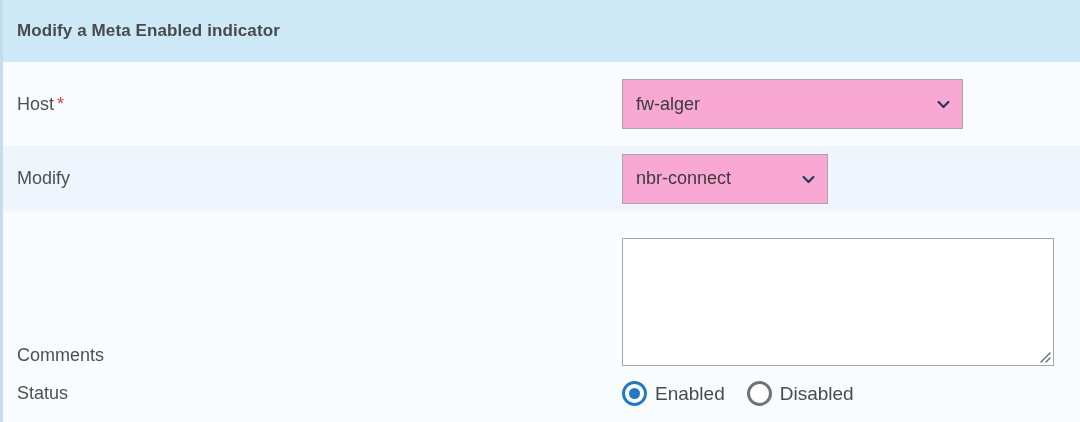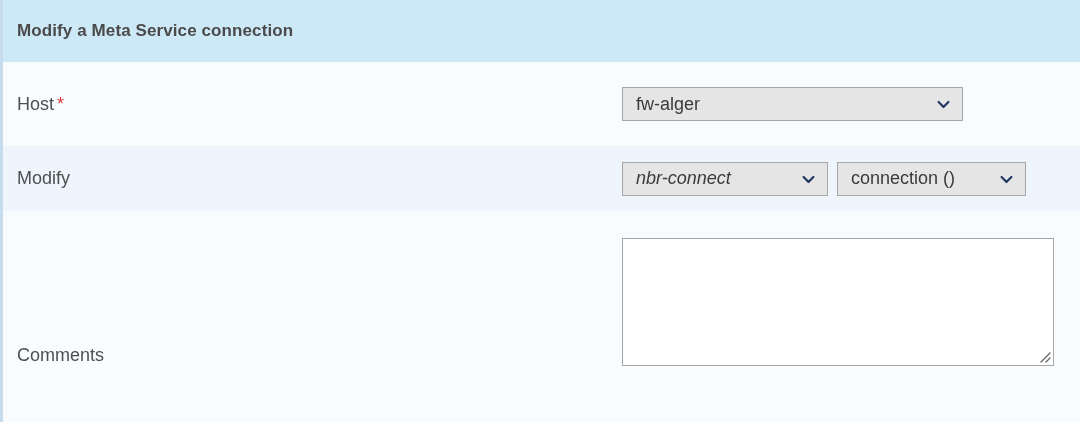--- a/index.html
+++ b/index.html
@@ -71,33 +71,33 @@
   .field-control {
     flex: 1 1 auto;
     display: flex;
     align-items: center;
   }
 
   
   .select-box {
     position: relative;
     box-sizing: border-box;
-    height: 34px;
-    background: #e5e5e5;
+    height: 50px;
+    background: #f9a8d4;
     border: 1px solid #a6a6a6;
     display: flex;
     align-items: center;
     padding-left: 13px;
     padding-right: 34px;
     font-size: 18px;
     color: #3b3b3b;
     white-space: nowrap;
   }
   .select-host    { width: 341px; }
-  .select-service { width: 206px; font-style: italic; }
+  .select-service { width: 206px; }
   .select-metric  { width: 189px; margin-left: 9px; }
 
   .chevron-icon {
     position: absolute;
     right: 12px;
     top: 50%;
     width: 13px;
     height: 13px;
     margin-top: -6px;
     display: block;
@@ -179,21 +179,21 @@
     font-size: 19px;
     color: #4a4a4a;
   }
 </style>
 </head>
 <body>
 
 <div id="form-panel">
 
   <div class="panel-header">
-    <div class="panel-header-title">Modify a Meta Service connection</div>
+    <div class="panel-header-title">Modify a Meta Enabled indicator</div>
   </div>
 
   <div class="form-row row-odd row-host">
     <div class="field-label">
       <span>Host</span><span class="required-star">*</span>
     </div>
     <div class="field-control">
       <div class="select-box select-host">
         <span>fw-alger</span>
         <span class="chevron-icon">
@@ -205,28 +205,20 @@
     </div>
   </div>
 
   <div class="form-row row-even row-service">
     <div class="field-label">
       <span>Modify</span>
     </div>
     <div class="field-control">
       <div class="select-box select-service">
         <span>nbr-connect</span>
-        <span class="chevron-icon">
-          <svg width="13" height="13" viewBox="0 0 13 13" xmlns="http://www.w3.org/2000/svg">
-            <path d="M1.6 4 L6.5 9 L11.4 4" fill="none" stroke="#223a63" stroke-width="2.2" stroke-linecap="round" stroke-linejoin="round"></path>
-          </svg>
-        </span>
-      </div>
-      <div class="select-box select-metric">
-        <span>connection ()</span>
         <span class="chevron-icon">
           <svg width="13" height="13" viewBox="0 0 13 13" xmlns="http://www.w3.org/2000/svg">
             <path d="M1.6 4 L6.5 9 L11.4 4" fill="none" stroke="#223a63" stroke-width="2.2" stroke-linecap="round" stroke-linejoin="round"></path>
           </svg>
         </span>
       </div>
     </div>
   </div>
 
   <div class="form-row row-odd row-comments">
@@ -239,14 +231,31 @@
         <span class="resize-grip">
           <svg width="15" height="15" viewBox="0 0 15 15" xmlns="http://www.w3.org/2000/svg">
             <path d="M14 5 L5 14" stroke="#6b6b6b" stroke-width="1.4" stroke-linecap="round"></path>
             <path d="M14 10 L10 14" stroke="#6b6b6b" stroke-width="1.4" stroke-linecap="round"></path>
           </svg>
         </span>
       </div>
     </div>
   </div>
 
+  <div class="form-row row-odd row-status">
+    <div class="field-label">
+      <span>Status</span>
+    </div>
+    <div class="field-control">
+      <div class="radio-group">
+        <div class="radio-option">
+          <span class="radio-mark radio-on"></span>
+          <span class="radio-label">Enabled</span>
+        </div>
+        <div class="radio-option">
+          <span class="radio-mark radio-off"></span>
+          <span class="radio-label">Disabled</span>
+        </div>
+      </div>
+    </div>
+  </div>
 
 </div>
 
 </body></html>

